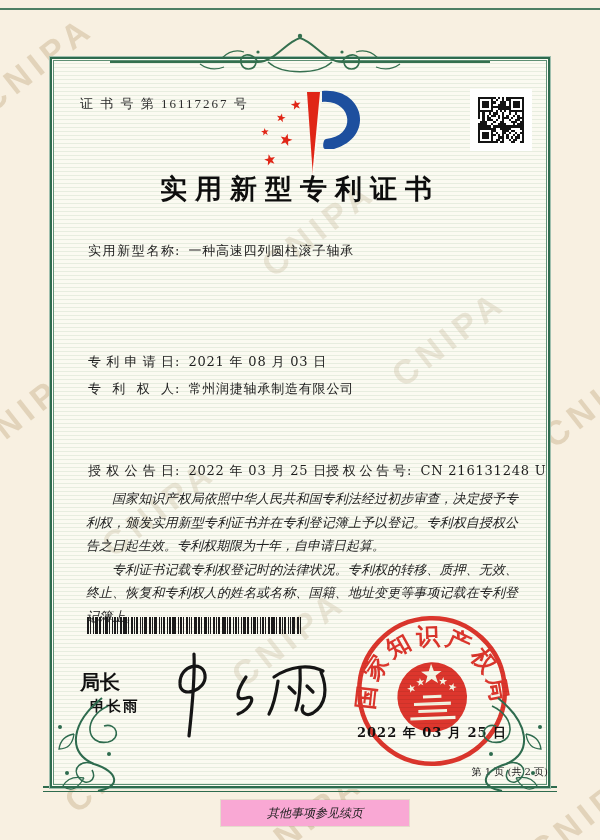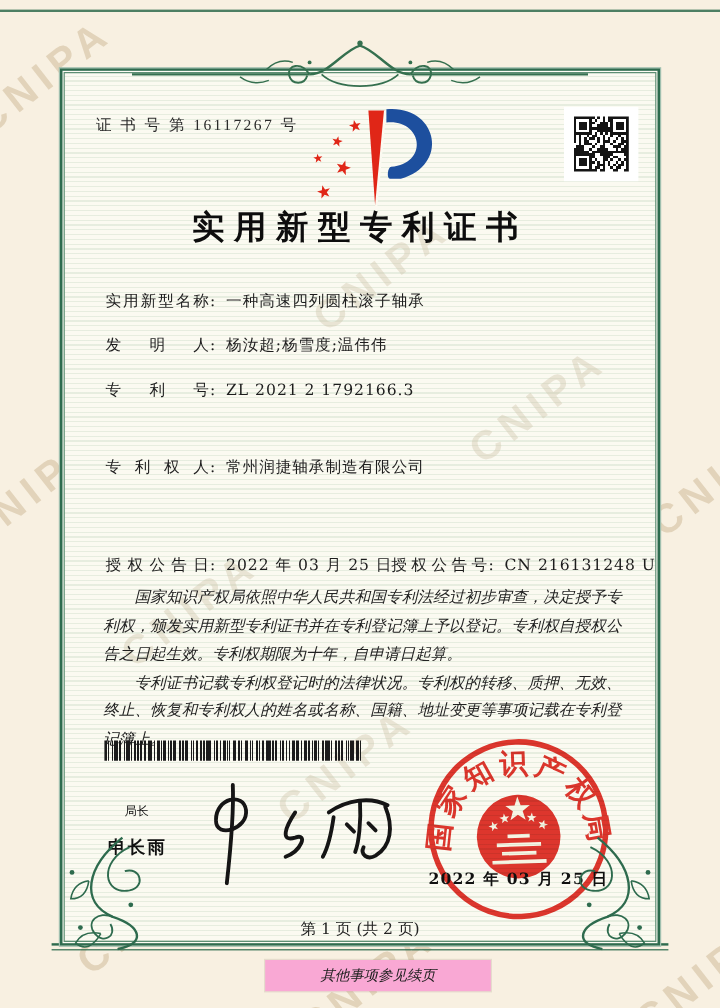--- a/index.html
+++ b/index.html
@@ -33,30 +33,30 @@
   .row{left:36px;font-size:13px;color:#1d1d1d;white-space:nowrap;}
   .flabel{display:inline-block;width:86px;text-align:justify;text-align-last:justify;}
   .colon{display:inline-block;margin:0 9px 0 1px;}
   .fvalue{letter-spacing:.8px;}
   .grant2{position:absolute;left:224px;top:0;white-space:nowrap;}
   .grant2 .flabel{width:80px;margin-left:14px;}
   .bodytext{left:34px;top:428px;width:432px;font-size:13px;line-height:23.5px;
             font-style:italic;text-align:justify;color:#222;}
   .bodytext p{margin:0;text-indent:2em;}
   .barcode{left:35px;top:558px;}
-  .sig-title{left:52px;top:610px;font-family:"Liberation Sans",sans-serif;
-             font-weight:400;font-size:10px;color:#111;}
+  .sig-title{left:28px;top:610px;font-family:"Liberation Sans",sans-serif;
+             font-weight:700;font-size:20px;color:#111;}
   .sig-name{left:38px;top:638px;font-family:Liberation Sans, sans-serif;
             font-weight:700;font-size:14.5px;color:#111;letter-spacing:2px;}
   .sig-hand{left:98px;top:588px;}
   .seal{left:298px;top:550px;width:164px;height:164px;opacity:.9;
         mix-blend-mode:multiply;transform:rotate(-2deg);z-index:2;}
   .seal-date{left:300px;top:665px;width:160px;text-align:center;font-size:13px;
              font-weight:600;letter-spacing:1px;color:#101010;z-index:3;white-space:nowrap;}
-  .page-num{left:0;top:706px;width:100%;text-align:center;font-size:13px;color:#222;}
+  .page-num{left:0;top:706px;width:100%;text-align:right;font-size:10px;color:#222;}
   .note-box{position:absolute;left:221px;top:800px;width:188px;height:26px;line-height:26px;
             background:#f9a8d4;text-align:center;font-size:12px;font-style:italic;color:#222;
             box-shadow:0 0 0 1px rgba(120,110,90,.15);z-index:2;white-space:nowrap;}
 </style>
 </head>
 <body>
 
 <svg width="0" height="0" style="position:absolute" aria-hidden="true">
   <defs>
     <path id="star5" d="M0,-10 L2.35,-3.24 L9.51,-3.09 L3.80,1.24 L5.88,8.09 L0,4 L-5.88,8.09 L-3.80,1.24 L-9.51,-3.09 L-2.35,-3.24 Z"></path>
@@ -276,25 +276,22 @@
           <rect x="2" y="16" width="3" height="3"></rect>
         </g>
       </svg>
   </div>
 
   <div class="title">实用新型专利证书</div>
 
   <div class="row" style="top:183px">
     <span class="flabel">实用新型名称</span><span class="colon">:</span><span class="fvalue">一种高速四列圆柱滚子轴承</span>
   </div>
-  <div class="row" style="top:220px">
-    <span class="flabel">发明人</span><span class="colon">:</span><span class="fvalue">杨汝超;杨雪度;温伟伟</span>
-  </div>
-  <div class="row" style="top:257px">
-    <span class="flabel">专利号</span><span class="colon">:</span><span class="fvalue">ZL 2021 2 1792166.3</span>
+  <div class="row" style="top:294px">
+    <span class="flabel">专利申请日</span><span class="colon">:</span><span class="fvalue">2021 年 08 月 03 日</span>
   </div>
   <div class="row" style="top:321px">
     <span class="flabel">专利权人</span><span class="colon">:</span><span class="fvalue">常州润捷轴承制造有限公司</span>
   </div>
   <div class="row" style="top:403px">
     <span class="flabel">授权公告日</span><span class="colon">:</span><span class="fvalue">2022 年 03 月 25 日</span>
     <span class="grant2">
       <span class="flabel">授权公告号</span><span class="colon">:</span><span class="fvalue">CN 216131248 U</span>
     </span>
   </div>

